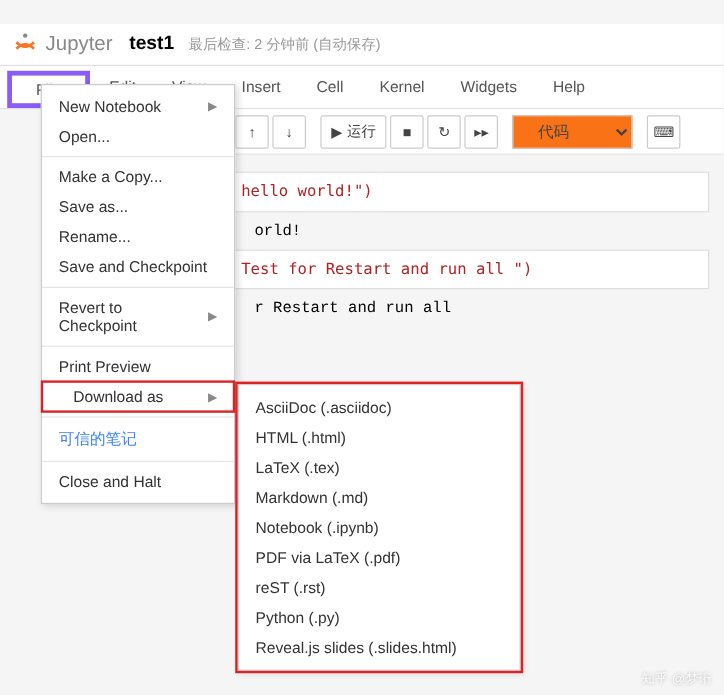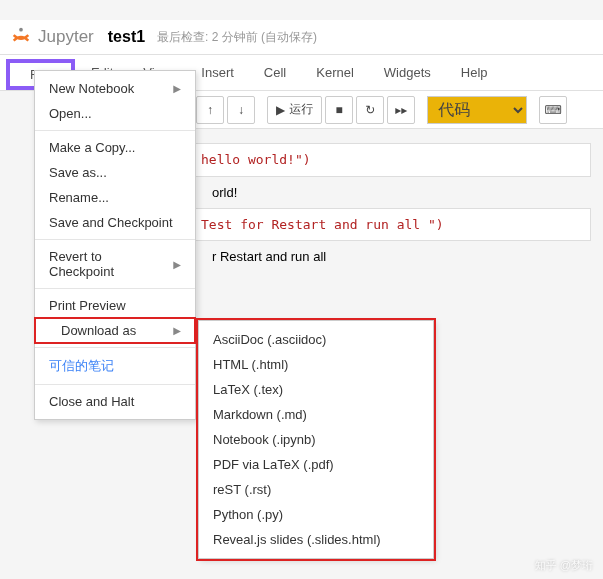--- a/index.html
+++ b/index.html
@@ -9,25 +9,25 @@
   .brand { color: #888; font-size: 17px; font-weight: 400; }
   .title { color: #000; font-size: 16px; font-weight: 600; margin-left: 8px; }
   .checkpoint { color: #999; font-size: 12px; margin-left: 6px; text-align: right; }
   .menubar { background: #fff; border-bottom: 1px solid #e0e0e0; padding: 4px 6px 0; display: flex; gap: 2px; }
   .menubar-item { padding: 6px 14px; color: #555; cursor: pointer; }
   .menubar-item.active { border: 4px solid #8b5cf6; padding: 4px 20px; }
   .toolbar { background: #fff; border-bottom: 1px solid #e0e0e0; padding: 4px 6px; display: flex; align-items: center; gap: 3px; margin-left: 190px; height: 38px; }
   .tbtn { border: 1px solid #ccc; background: #fff; width: 28px; height: 28px; display: flex; align-items: center; justify-content: center; border-radius: 2px; cursor: pointer; font-size: 12px; color: #444; }
   .tbtn-run { width: auto; padding: 0 8px; gap: 4px; font-size: 12px; }
   .tsep { width: 6px; }
-  .tselect { border: 1px solid #ccc; height: 28px; padding: 0 6px; font-size: 16px; color: #444; background: #eab308; min-width: 100px; }
+  .tselect { border: 1px solid #ccc; height: 28px; padding: 0 16px; font-size: 13px; color: #444; background: #f97316; min-width: 100px; }
   .content { background: #f5f5f5; padding: 10px 0 10px 190px; position: relative; }
   .cell { background: #fff; border: 1px solid #ddd; margin: 4px 12px 4px 0; padding: 6px 10px; font-family: monospace; font-size: 13px; min-height: 28px; line-height: 1.5; }
   .cell .str { color: #B22222; }
-  .out { padding: 4px 10px 4px 22px; font-family: Liberation Sans, sans-serif; font-size: 13px; color: #000; }
+  .out { padding: 4px 10px 4px 22px; font-family: Liberation Mono, monospace; font-size: 13px; color: #000; }
   .dropdown { position: absolute; left: 34px; top: 70px; width: 162px; background: #fff; border: 1px solid #ccc; box-shadow: 2px 2px 6px rgba(0,0,0,.15); padding: 5px 0; z-index: 10; }
   .ditem { padding: 5px 14px; color: #333; cursor: pointer; display: flex; align-items: center; justify-content: space-between; gap: 24px; }
   .ditem.disabled { color: #3b82f6; text-align: right; }
   .ditem .arrow { color: #888; font-size: 10px; }
   .dsep { height: 1px; background: #e5e5e5; margin: 4px 0; }
   .ditem.highlight { outline: 2px solid #d22; outline-offset: -1px; padding-left: 26px; }
   .submenu { position: absolute; left: 198px; top: 320px; width: 236px; background: #fff; border: 1px solid #ccc; box-shadow: 2px 2px 6px rgba(0,0,0,.15); padding: 6px 0; z-index: 11; outline: 2px solid #d22; outline-offset: 0; }
   .sitem { padding: 5px 14px; color: #333; cursor: pointer; }
   .watermark { position: absolute; bottom: 6px; right: 10px; color: #fff; font-size: 11px; text-shadow: 0 0 3px rgba(0,0,0,.5); opacity: .6; }
 </style>

